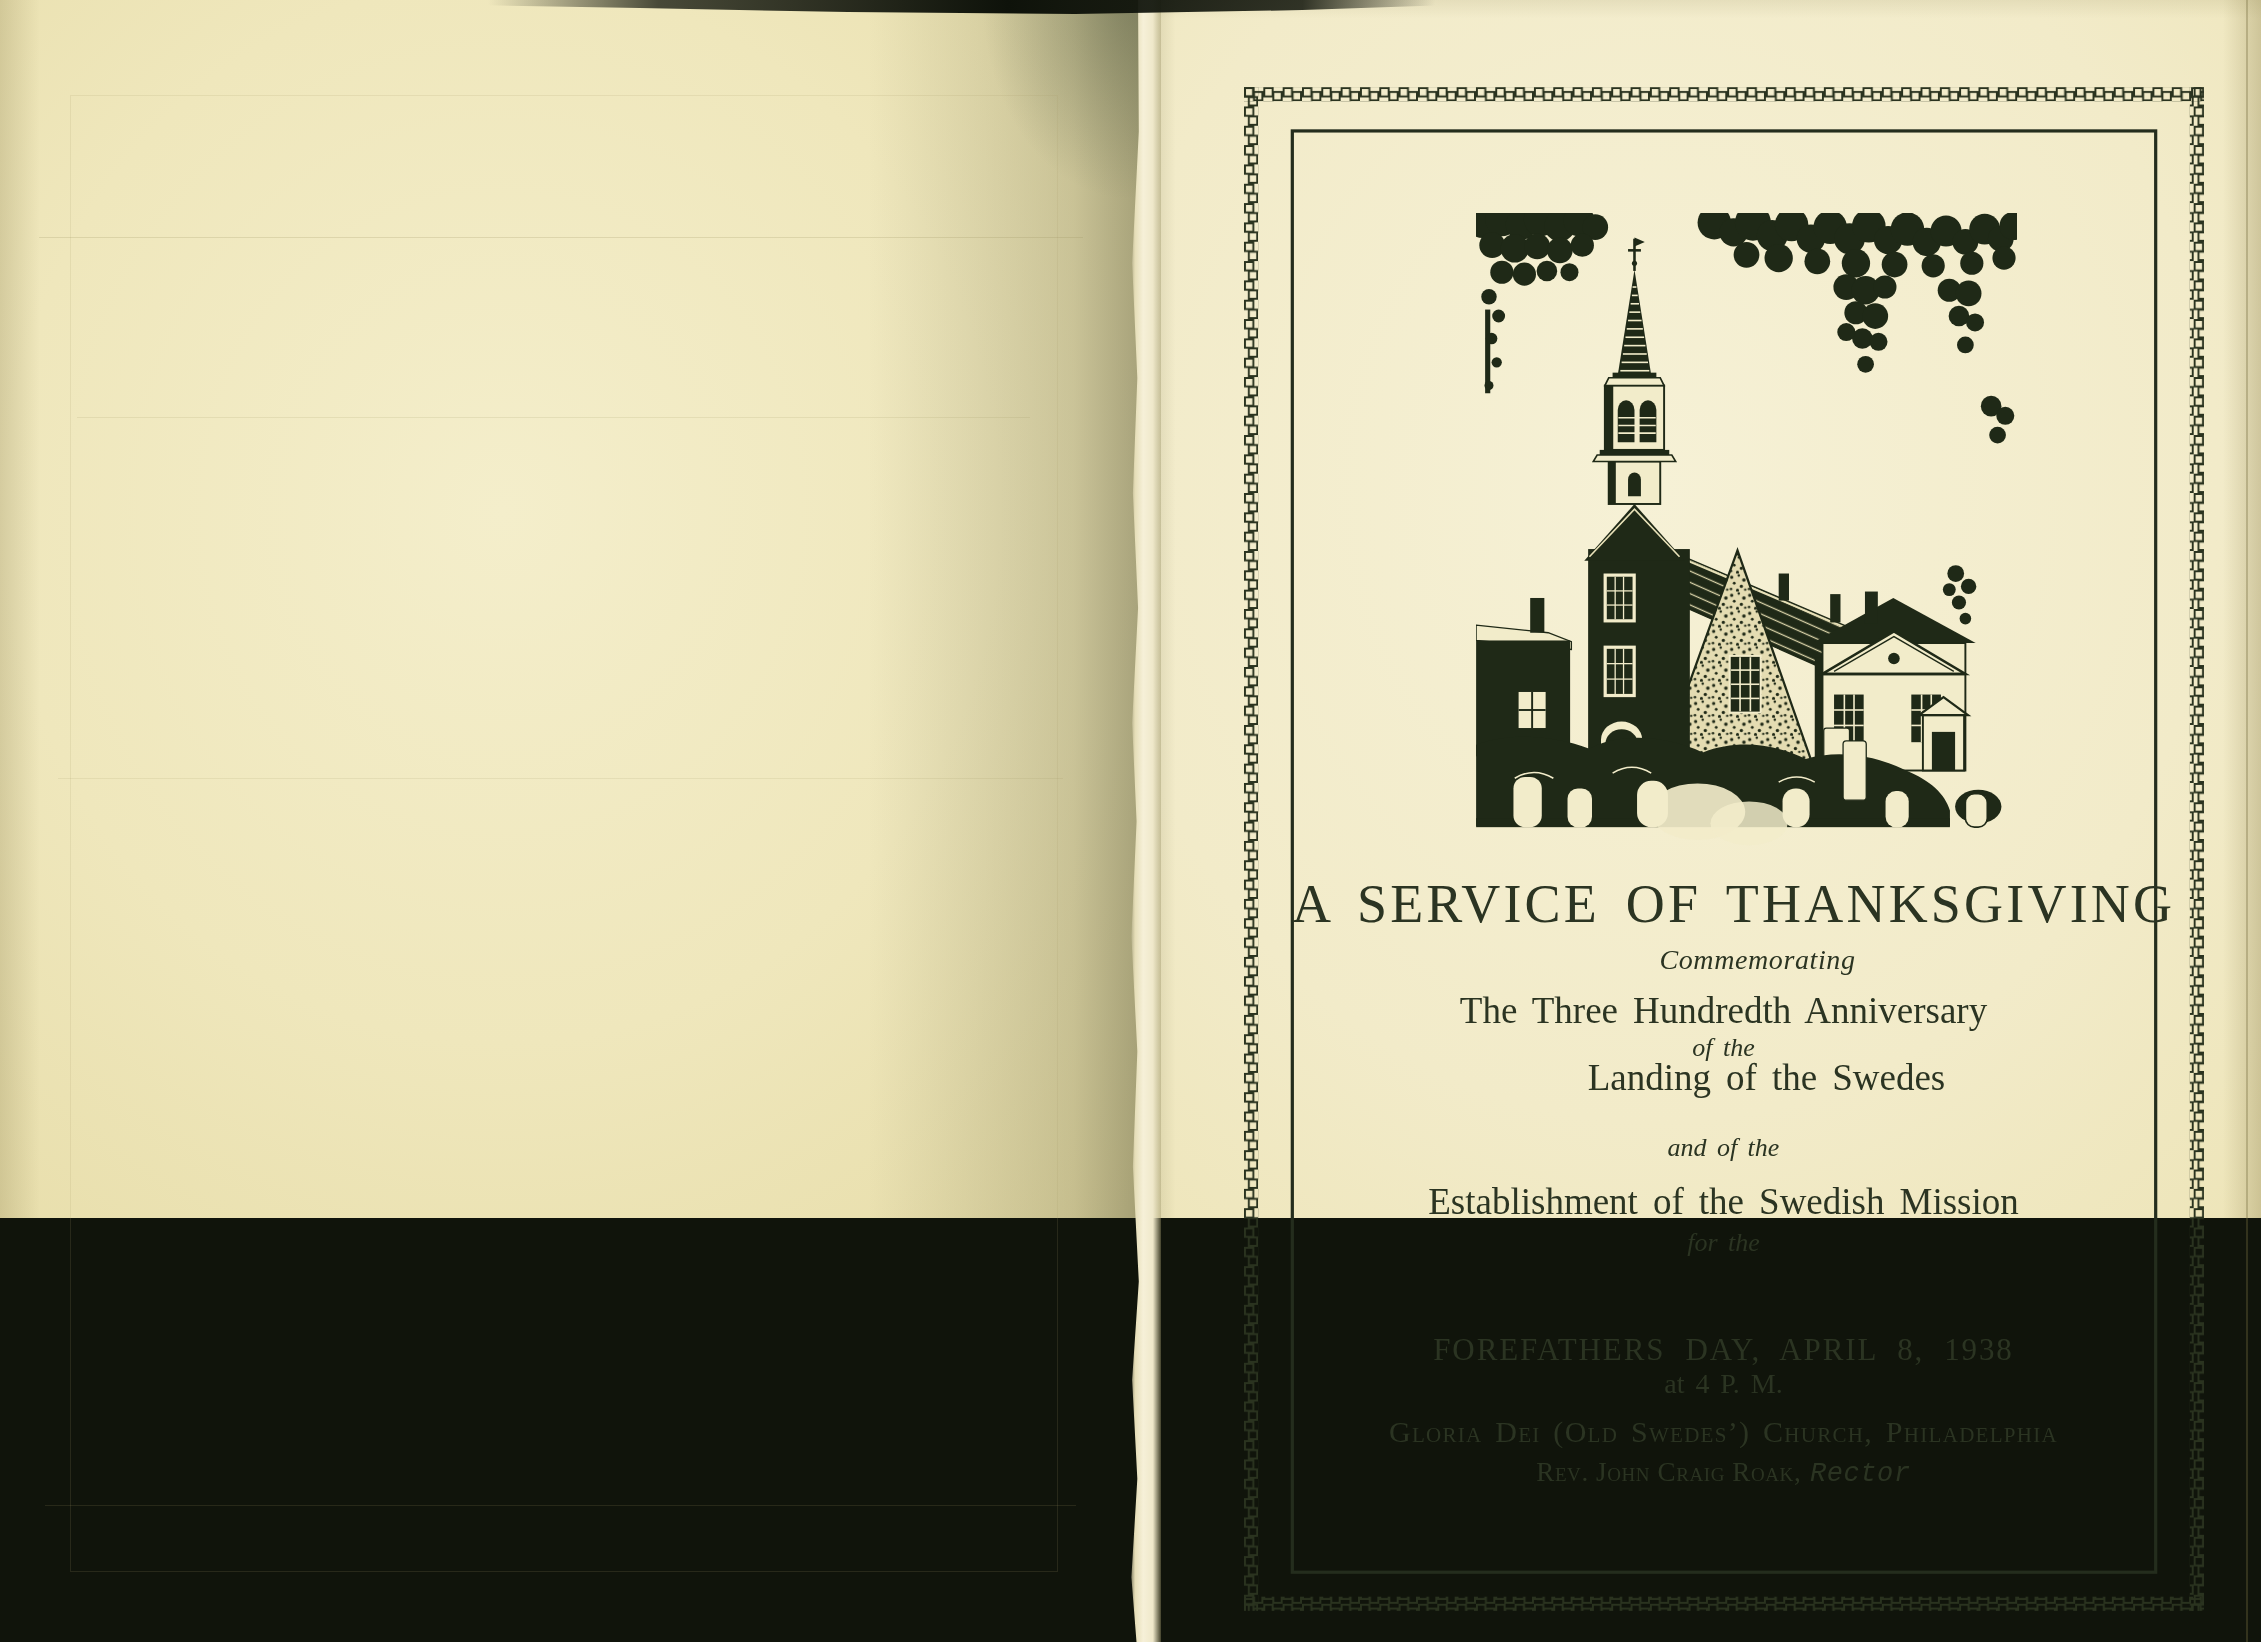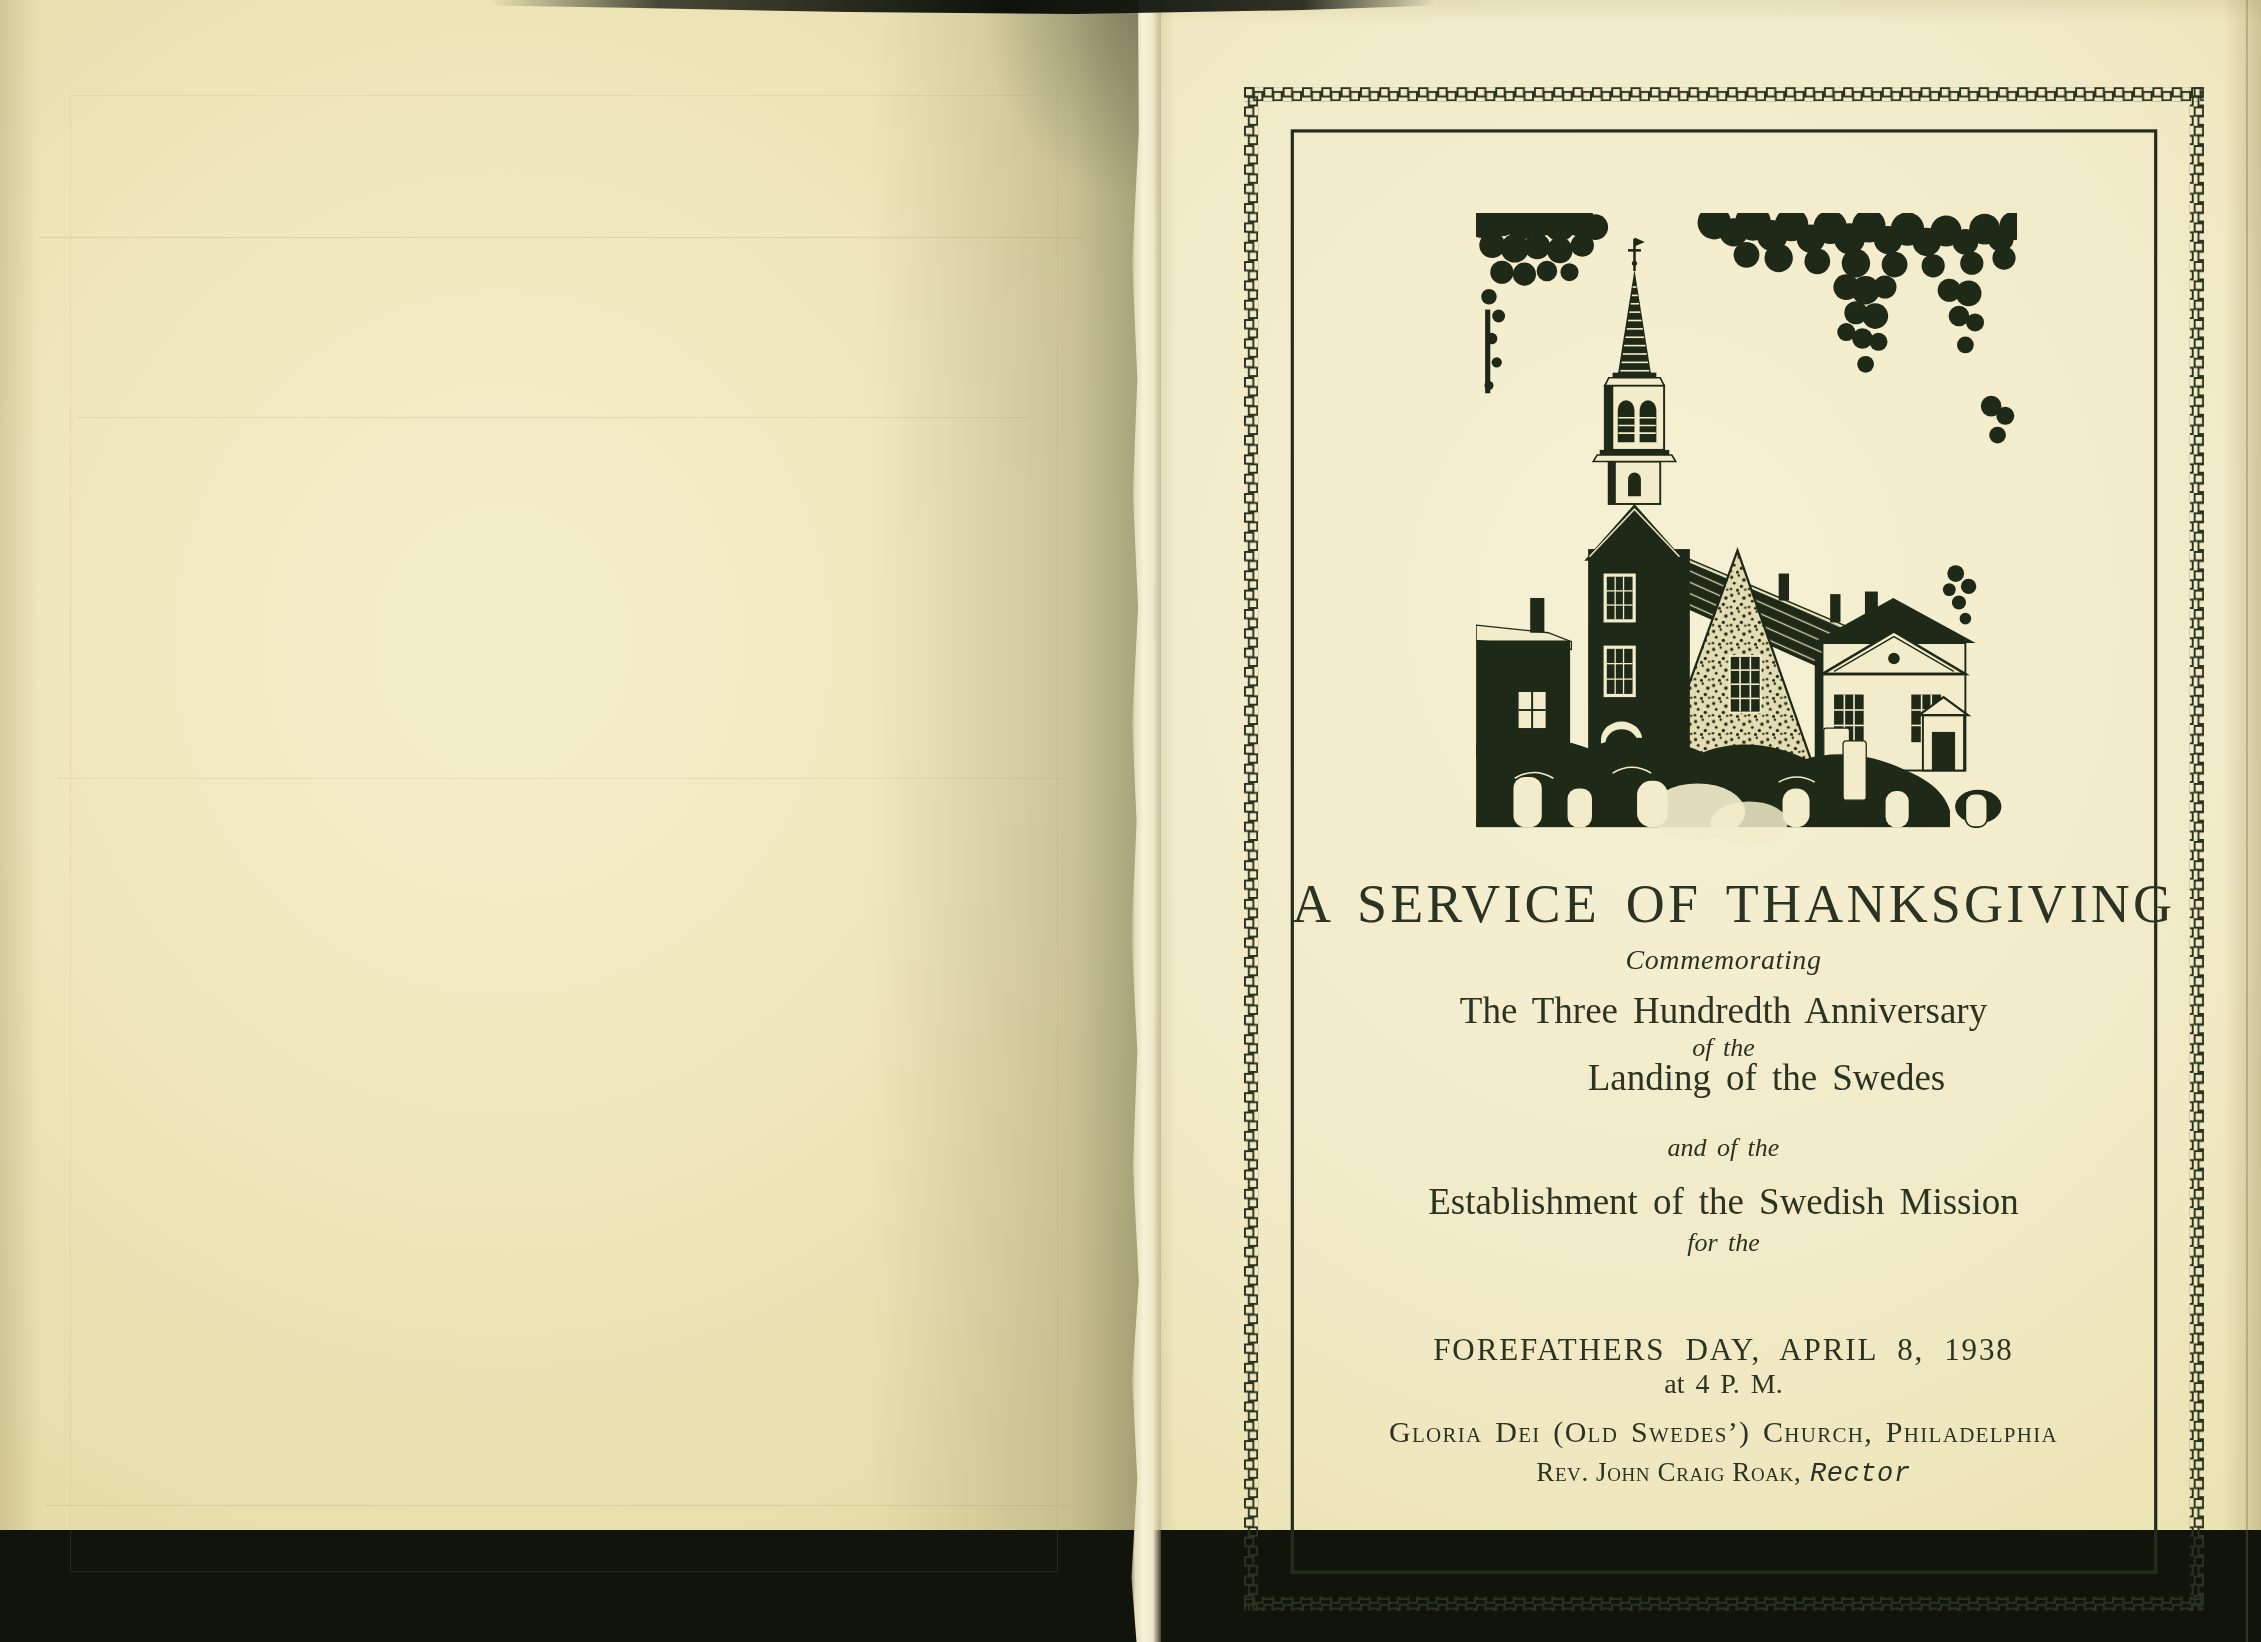--- a/index.html
+++ b/index.html
@@ -2,21 +2,21 @@
 <html style="font-size:10.3px"><head>
 <meta charset="utf-8">
 <style>
   html,body{margin:0;padding:0;}
   body{
     width:2261px;height:1643px;overflow:hidden;position:relative;
     background:#10140b;
     font-family:"Liberation Serif", serif;
   }
   .spread{position:absolute;inset:0;}
-  .page{position:absolute;top:0;height:1530px;}
+  .page{position:absolute;top:0;height:1218px;}
 
   
   .page-left{
     left:0;width:1142px;
     background:
       radial-gradient(ellipse 206px 277px at 99% 0%, rgba(88,95,70,.50), rgba(88,95,70,0) 72%),
       linear-gradient(to right, rgba(120,108,58,.22) 0, rgba(120,108,58,0) 3.5%),
       linear-gradient(to right, rgba(101,99,60,0) 76%, rgba(101,99,60,.26) 94%, rgba(84,84,52,.46) 100%),
       radial-gradient(ellipse 902px 966px at 44% 42%, #f4eecb 0%, #efe7bc 55%, #e7dda9 100%);
   }
@@ -66,21 +66,21 @@
   .border-svg{position:absolute;left:102px;top:87px;}
   .church-svg{position:absolute;left:334px;top:213px;}
 
   
   .textblock{position:absolute;left:150px;top:0;width:863px;height:1643px;}
   .line{
     position:absolute;left:0;width:100%;text-align:center;line-height:1;
     color:#2b3422;white-space:nowrap;
   }
   .title{top:877px;font-size:54px;letter-spacing:3.2px;word-spacing:9px;}
-  .commemorating{top:946px;font-size:28px;font-style:italic;letter-spacing:0.6px;}
+  .commemorating{top:946px;font-size:28px;font-style:italic;letter-spacing:0.6px;margin-left:34px;}
   .big{font-size:37px;word-spacing:5.8px;}
   .anniversary{top:992px;}
   .ofthe{top:1035px;font-size:26px;font-style:italic;word-spacing:3.9px;}
   .landing{top:1059px;padding-left:43px;}
   .andofthe{top:1135px;font-size:26px;font-style:italic;word-spacing:3.9px;}
   .establishment{top:1183px;}
   .forthe{top:1230px;font-size:26px;font-style:italic;word-spacing:3.9px;}
   .propagation{top:1259px;}
   .dateline{top:1334px;font-size:31px;letter-spacing:1.9px;word-spacing:10.3px;}
   .timeline{top:1370px;font-size:28px;word-spacing:3.9px;}

